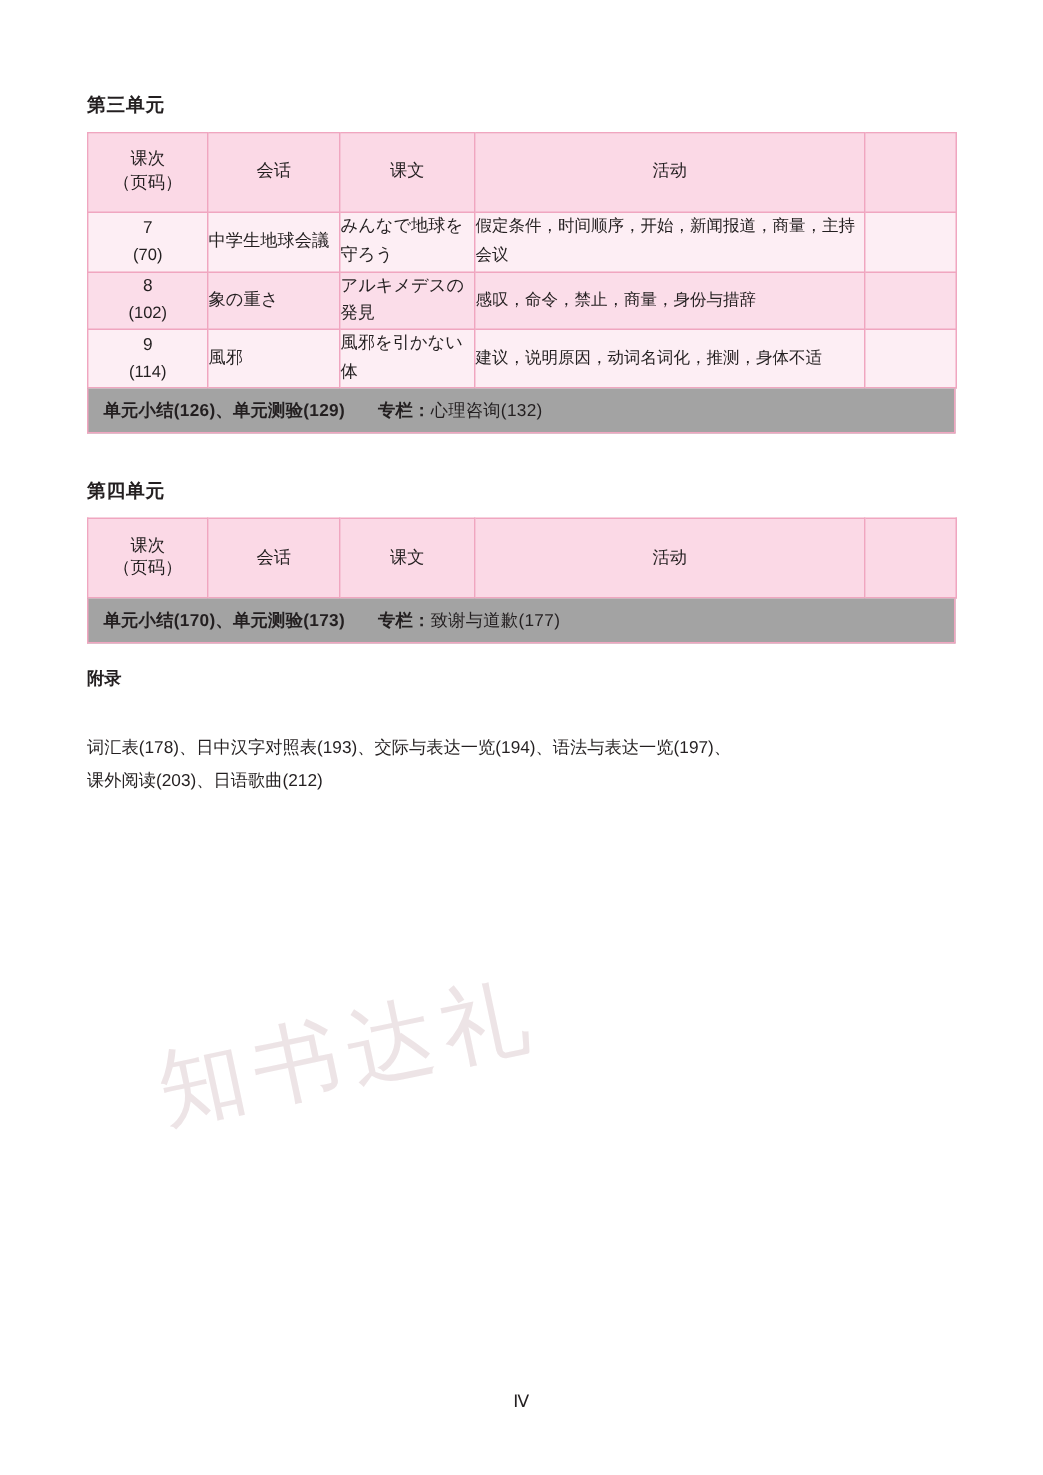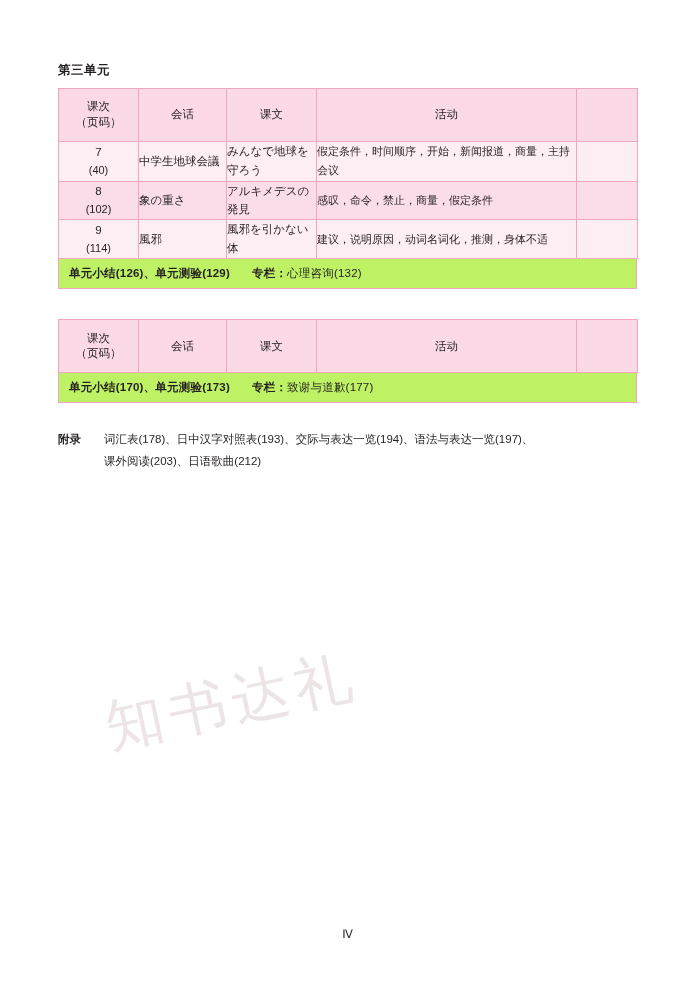--- a/index.html
+++ b/index.html
@@ -99,35 +99,36 @@
     padding: 10px 10px;
     text-align: left;
   }
   td.c-extra { background: #fdeef4; }
 
   .summary-box {
     width: 579px;
     box-sizing: border-box;
     border: 1px solid #f0a6c0;
     border-top: none;
-    background: #bef264;
+    background: #a3a3a3;
     font-size: 11.5px;
     padding: 7px 10px;
     letter-spacing: 0.2px;
   }
   .summary-box .b { font-weight: bold; }
   .summary-box .sp { display: inline-block; width: 22px; }
 
   .gap { height: 30px; }
 
   .appendix {
-    margin-top: 26px;
+    margin-top: 14px;
     font-size: 11.5px;
     line-height: 1.85;
     display: flex;
+    flex-direction: column;
   }
   .appendix .label {
     font-weight: bold;
     width: 46px;
     flex: 0 0 46px;
   }
   .appendix .body {
     flex: 1;
   }
   .folio {
@@ -168,36 +169,36 @@
           </td>
           <td>会话</td>
           <td>课文</td>
           <td>活动</td>
           <td class="blank"></td>
         </tr>
 
         <tr class="row-plain">
           <td class="c-lesson">
             <span class="num">7</span>
-            <span class="pg">(40)</span>
+            <span class="pg">(70)</span>
           </td>
           <td class="c-conv">中学生地球会議</td>
           <td class="c-text">みんなで地球を守ろう</td>
           <td class="c-act">假定条件，时间顺序，开始，新闻报道，商量，主持会议</td>
           <td class="c-extra"></td>
         </tr>
 
         <tr class="row-alt">
           <td class="c-lesson">
             <span class="num">8</span>
             <span class="pg">(102)</span>
           </td>
           <td class="c-conv">象の重さ</td>
           <td class="c-text">アルキメデスの発見</td>
-          <td class="c-act">感叹，命令，禁止，商量，假定条件</td>
+          <td class="c-act">感叹，命令，禁止，商量，身份与措辞</td>
           <td class="c-extra"></td>
         </tr>
 
         <tr class="row-plain">
           <td class="c-lesson">
             <span class="num">9</span>
             <span class="pg">(114)</span>
           </td>
           <td class="c-conv">風邪</td>
           <td class="c-text">風邪を引かない体</td>
@@ -206,20 +207,21 @@
         </tr>
       </tbody>
     </table>
 
     <div class="summary-box">
       <span class="b">单元小结(126)、单元测验(129)</span><span class="sp"></span><span class="b">专栏：</span><span>心理咨询(132)</span>
     </div>
 
     <div class="gap"></div>
 
+    <div class="unit-title">第四单元</div>
 
     <table class="toc">
       <colgroup>
         <col class="col-lesson">
           <col class="col-conv">
           <col class="col-text">
           <col class="col-act">
           <col class="col-extra">
       </colgroup>
       <tbody>

